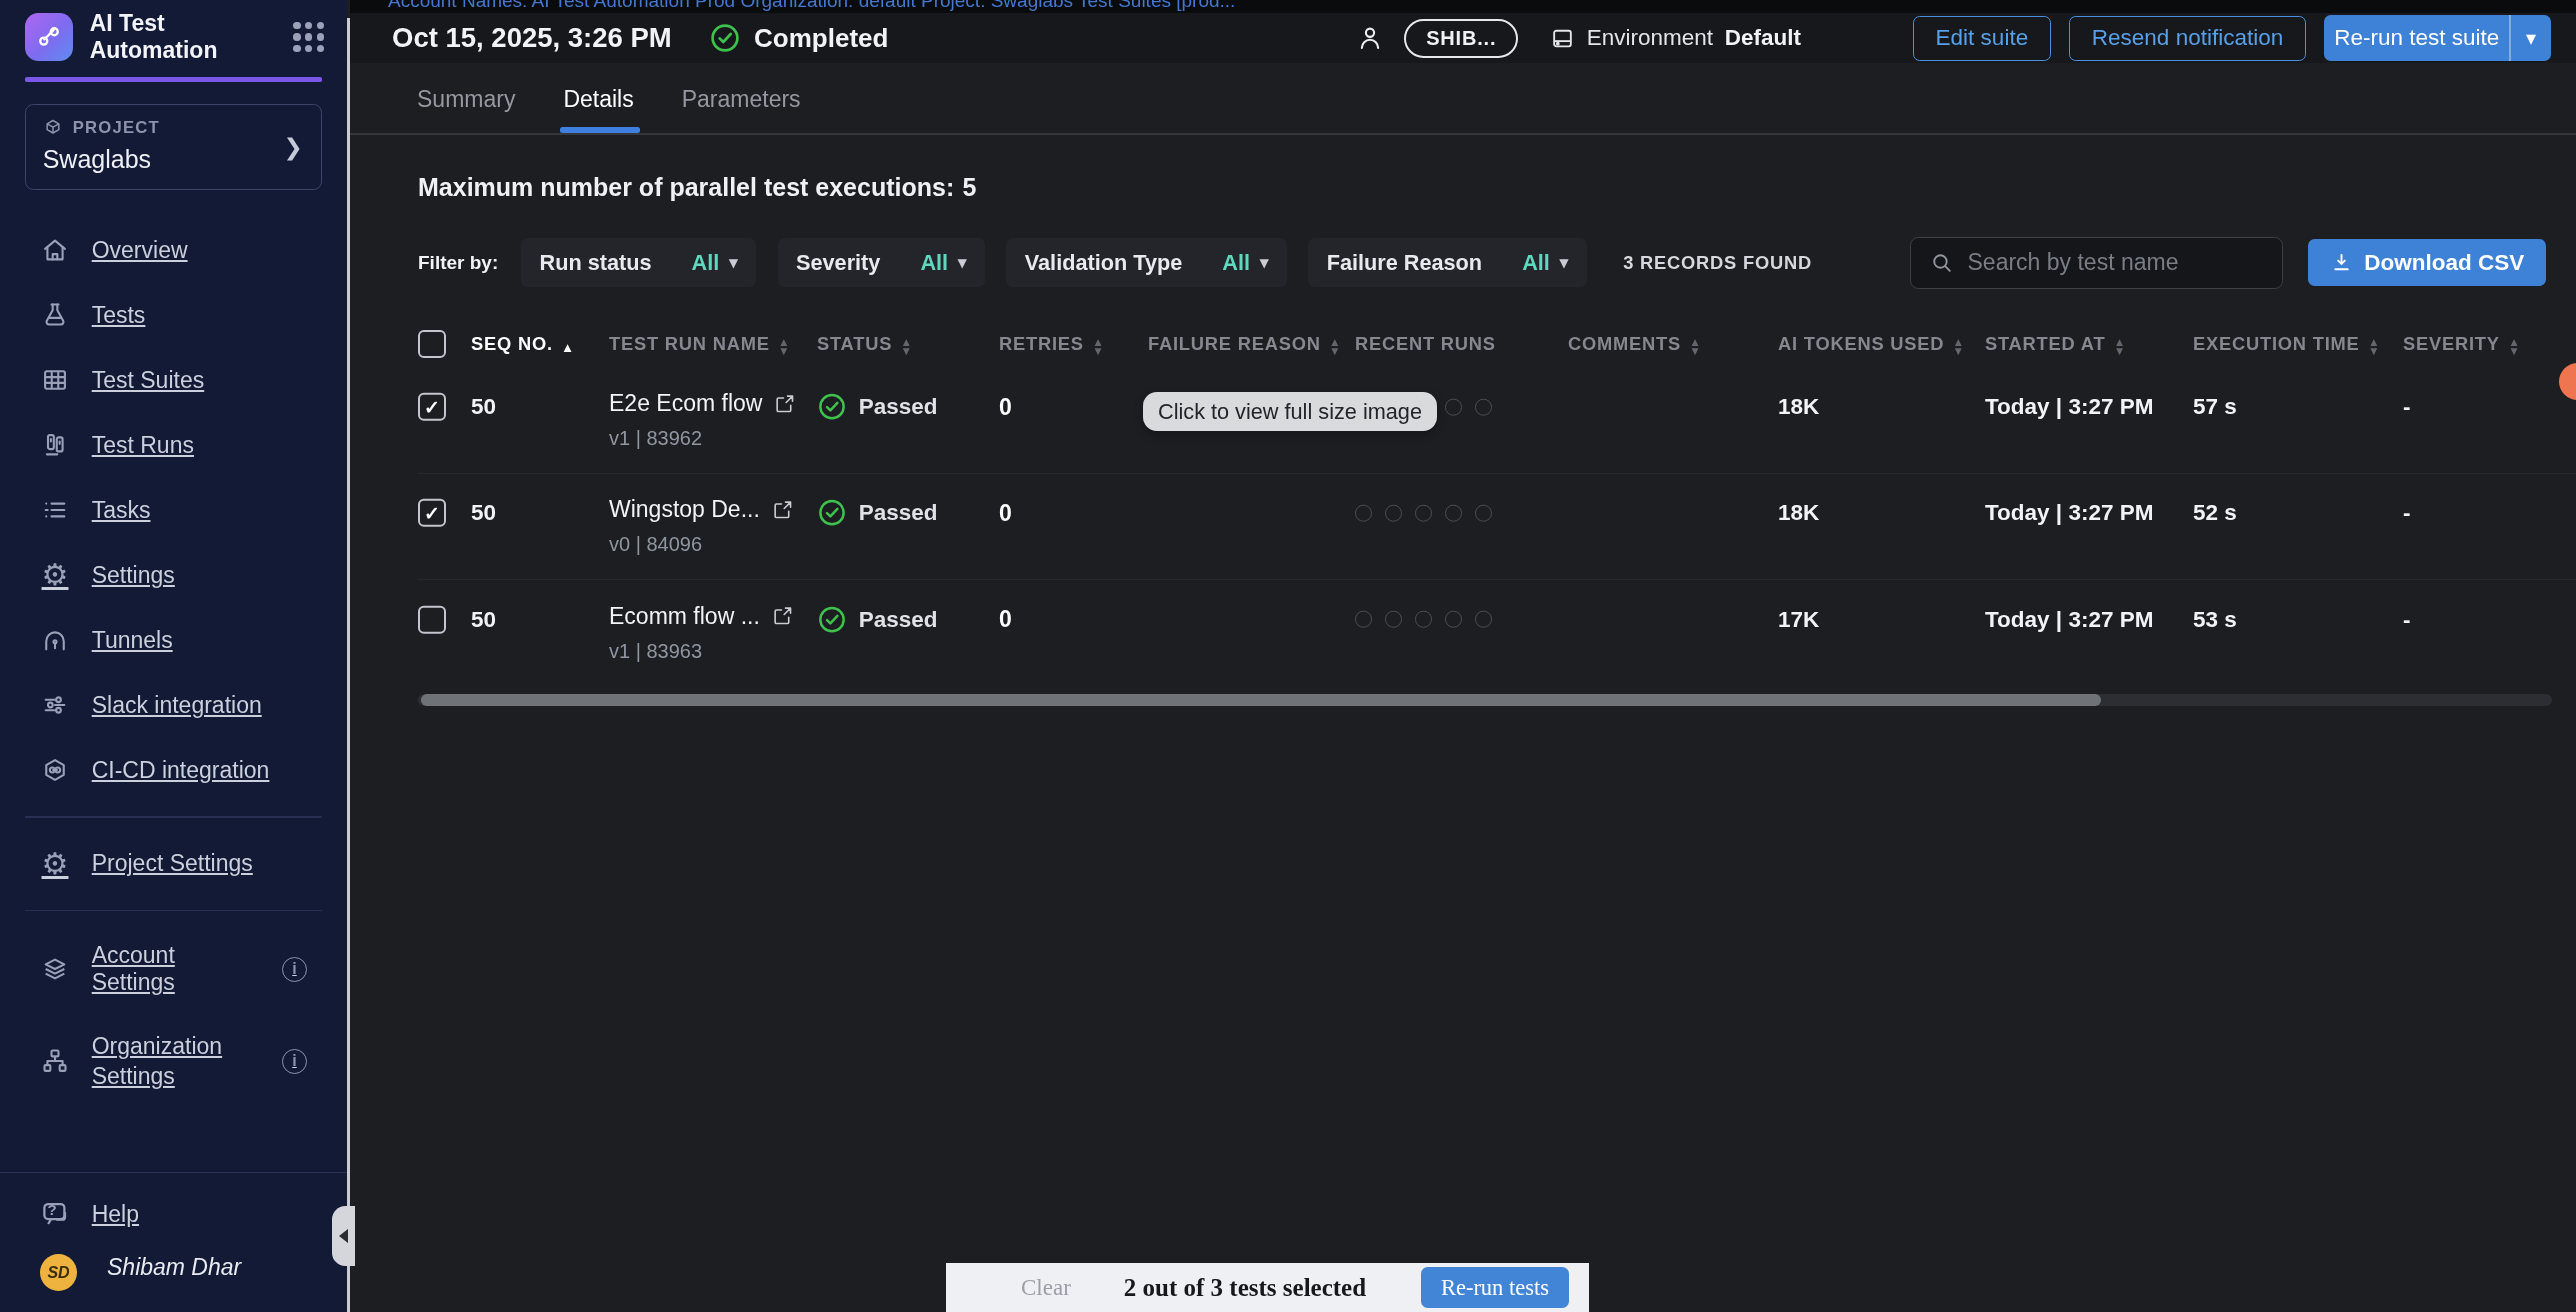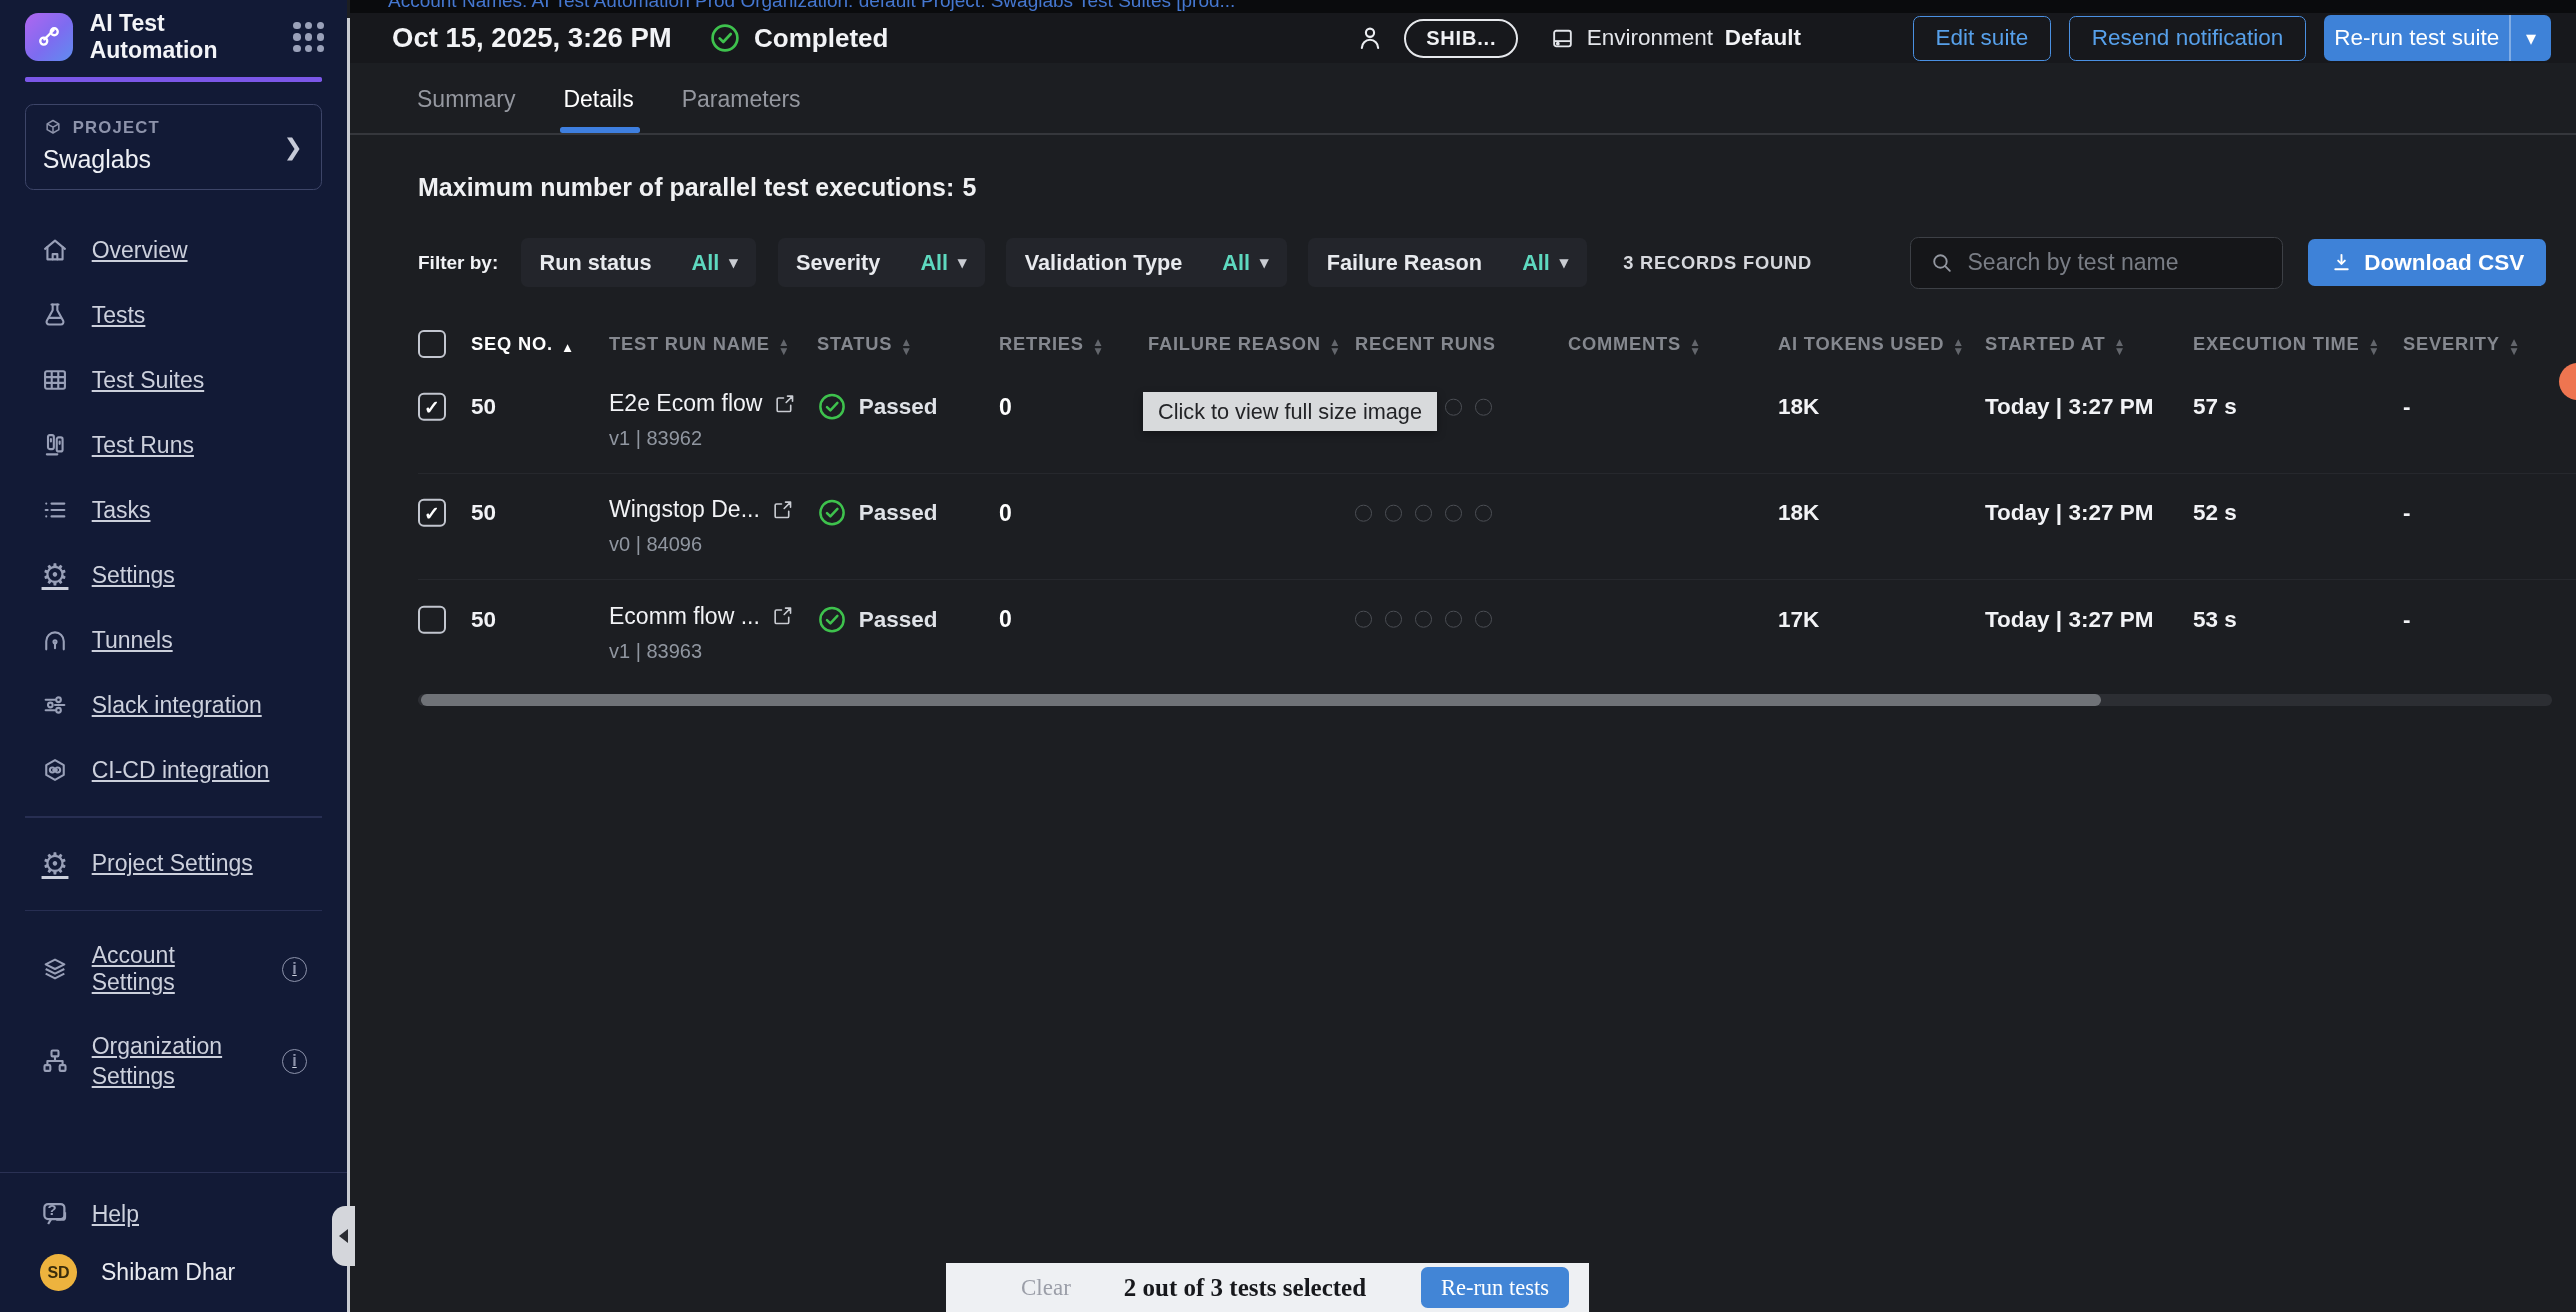--- a/index.html
+++ b/index.html
@@ -25,21 +25,21 @@
 
   .nav { margin-top:28px; }
   .nav-item { display:flex; align-items:center; gap:21.7px; padding:17.5px 25px 17.5px 40px; font-size:23px; color:#ccd0dc; cursor:pointer;text-decoration:underline; }
   .nav-item .ni { width:30px; height:30px; flex:0 0 auto; color:#99a0b8; display:flex; align-items:center; justify-content:center; }
   .gear-glyph { font-size:30px; line-height:30px; color:#99a0b8; }
   .side-rule { height:1.7px; background:#272e52; margin:13.3px 25px; }
   .info-circle { margin-left:auto; margin-right:15px; width:25px; height:25px; border:1.7px solid #8d93ab; border-radius:50%; color:#8d93ab; font-size:16px; display:flex; align-items:center; justify-content:center; font-weight:700; flex:0 0 auto; }
   .two-line { max-width:158px; line-height:30px; }
 
   .sidebar-bottom { position:absolute; left:0; right:0; bottom:0; border-top:1.7px solid #2a3154; padding:18.3px 0 21.7px; }
-  .user-row { display:flex; align-items:center; gap:24px; padding:16.7px 25px 0 40px; }
+  .user-row { display:flex; align-items:flex-start; gap:30px; padding:16.7px 25px 0 40px;font-style:italic; }
   .avatar { width:37px; height:37px; border-radius:50%; background:#edb33e; color:#3a2d0c; font-size:16px; font-weight:700; display:flex; align-items:center; justify-content:center; }
   .user-name { font-size:23px; color:#e9ebf1; }
   .help-icon-wrap { position:relative; width:30px; height:30px; color:#99a0b8; }
   .help-q { position:absolute; left:7.5px; top:1.7px; font-size:15px; font-weight:700; color:#99a0b8; }
 
   .collapse-handle { position:absolute; left:332px; top:1206px; width:23px; height:60px; background:#d4d6db; border-radius:13.3px 0 0 13.3px; z-index:6; display:flex; align-items:center; justify-content:center; cursor:pointer; }
   .collapse-handle i { width:0; height:0; border-top:7.5px solid transparent; border-bottom:7.5px solid transparent; border-right:9.2px solid #2a2c31; }
 
   
   .main { position:absolute; left:350px; top:0; right:0; bottom:0; }
@@ -100,21 +100,21 @@
   .status-cell { display:flex; align-items:center; gap:11.7px; }
   .status-cell b { font-size:22.5px; color:#dfe2e7; }
   .retries { font-size:23px; font-weight:700; color:#fff; }
   .runs-cell { display:flex; gap:13.3px; }
   .run-dot { width:16.7px; height:16.7px; border:1.7px solid #4b4e54; border-radius:50%; cursor:pointer; }
   .val { font-size:22.5px; font-weight:700; color:#f2f3f6; }
 
   .hscroll { margin:8.3px 0 0 68px; width:2134px; height:11.7px; background:#2c2e33; border-radius:5.8px; position:relative; }
   .hscroll .thumb { position:absolute; left:3.3px; top:0; width:1680px; height:11.7px; background:#6f7277; border-radius:5.8px; cursor:grab; }
 
-  .tooltip { position:absolute; left:1143px; top:392px; background:#d8dadc; color:#232427; font-size:21.7px; padding:6.7px 15px; border-radius:0; z-index:8; box-shadow:0 3.3px 8.3px rgba(0,0,0,.35); }
+  .tooltip { position:absolute; left:1143px; top:392px; background:#d8dadc; color:#232427; font-size:21.7px; padding:6.7px 15px; border-radius:14px; z-index:8; box-shadow:0 3.3px 8.3px rgba(0,0,0,.35); }
 
   .intercom-dot { position:absolute; left:2559px; top:363px; width:37px; height:37px; border-radius:50%; background:#ee7550; z-index:9; }
 
   .footer-bar { position:absolute; left:946px; top:1263px; width:643px; height:49px; background:#eef0f3; display:flex; align-items:center; z-index:9;font-family:Liberation Serif, serif; }
   .footer-clear { font-size:23px; color:#9b9ea8; margin-left:75px; cursor:pointer; }
   .footer-text { font-size:25px; font-weight:700; color:#17181c; margin-left:53px; }
   .footer-btn { margin-left:auto; margin-right:20px; background:#4285d6; color:#fff; border:none; border-radius:6.7px; padding:7.5px 20px; font-size:22.5px; font-family:inherit; cursor:pointer; }
 </style>
 </head>
 <body>

